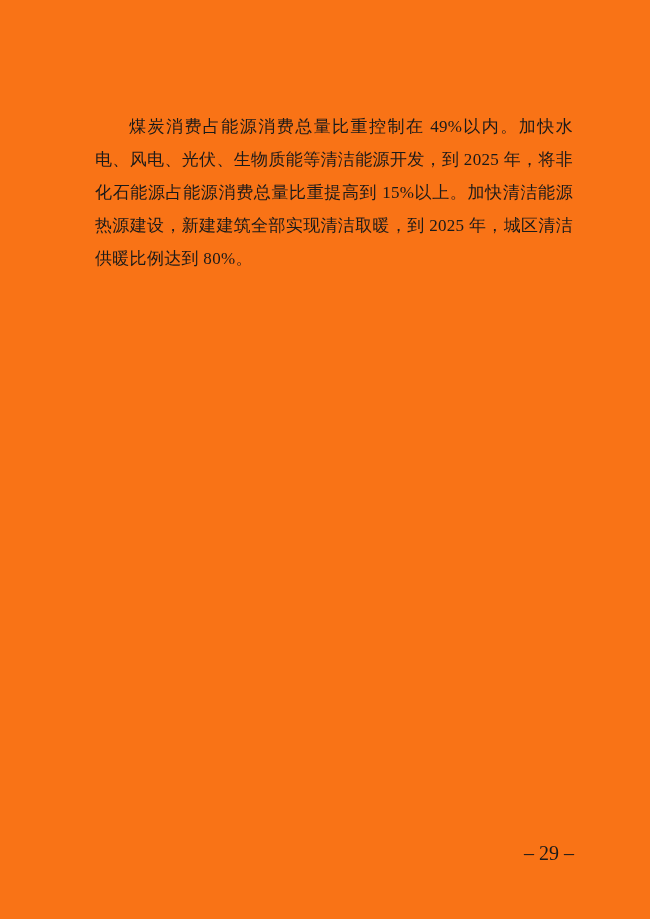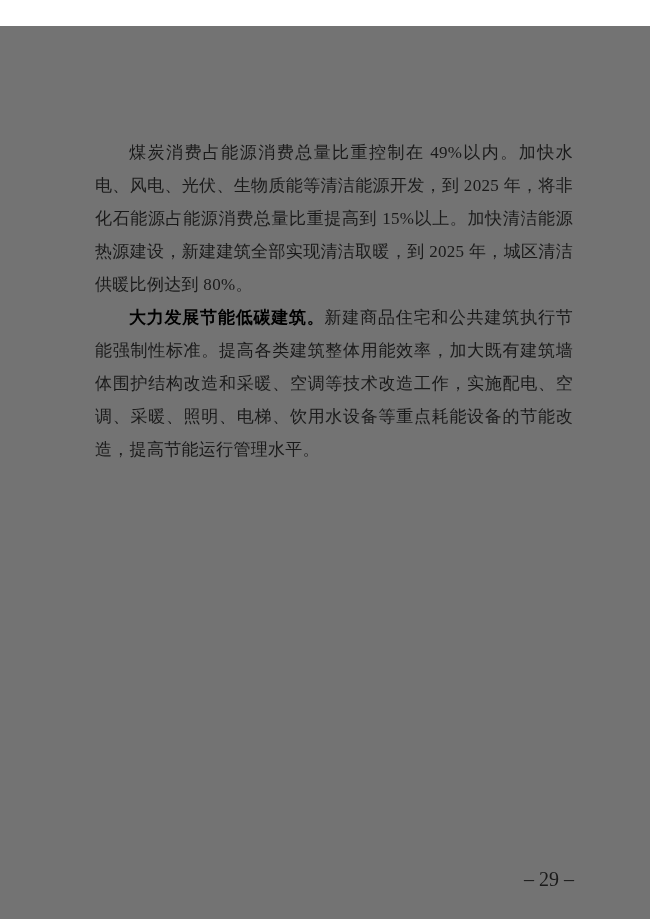--- a/index.html
+++ b/index.html
@@ -7,22 +7,21 @@
   body {
     position: relative;
     background: #ffffff;
     color: #1a1a1a;
     font-family: "Liberation Serif", "DejaVu Serif", serif;
     overflow: hidden;
   }
   .page {
     position: absolute;
     inset: 0;
-    background: #737373;
-    margin-top: 26px;
+    background: #f97316;
   }
   .content {
     position: absolute;
     left: 95px;
     top: 110px;
     width: 478px;
   }
   .content p,
   .content h2 {
     font-size: 17px;
@@ -58,20 +57,19 @@
 <body>
 
 <div class="page">
 
   <div class="content">
 
     <p>煤炭消费占能源消费总量比重控制在 49%以内。加快水电、风电、光伏、生物质能等清洁能源开发，到 2025 年，将非化石能源占能源消费总量比重提高到 15%以上。加快清洁能源热源建设，新建建筑全部实现清洁取暖，到 2025 年，城区清洁供暖比例达到 80%。</p>
 
 
 
-    <p><span class="lead">大力发展节能低碳建筑。</span><span>新建商品住宅和公共建筑执行节能强制性标准。提高各类建筑整体用能效率，加大既有建筑墙体围护结构改造和采暖、空调等技术改造工作，实施配电、空调、采暖、照明、电梯、饮用水设备等重点耗能设备的节能改造，提高节能运行管理水平。</span></p>
 
 
   </div>
 
   <div class="page-number">– 29 –</div>
 
 </div>
 
 </body></html>

